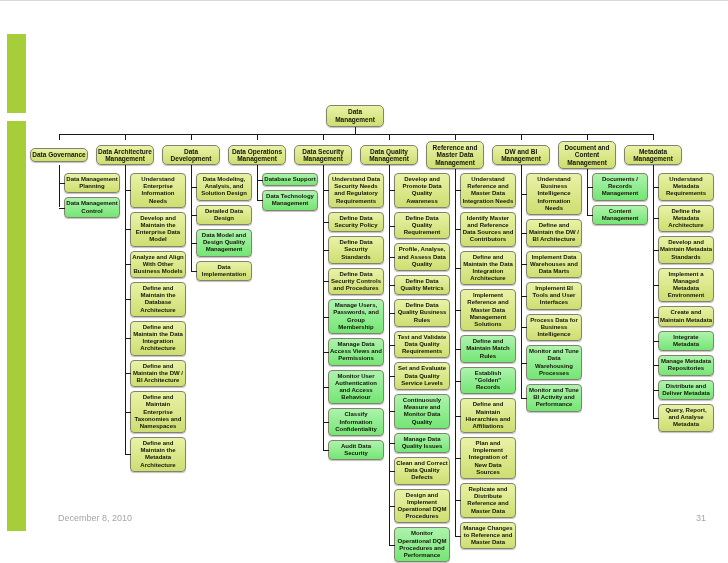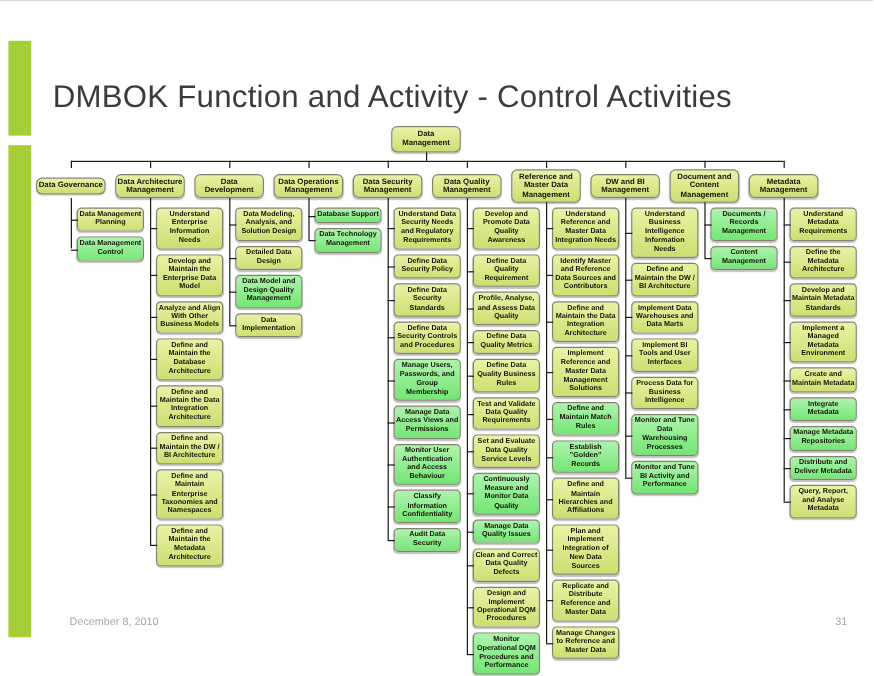--- a/index.html
+++ b/index.html
@@ -31,21 +31,20 @@
   .child-box::before{content:'';position:absolute;left:-6px;top:50%;width:6px;height:0;border-top:1px solid var(--connector);}
   .footer-date{position:absolute;left:58px;top:512px;font-size:9px;color:#a6a6a6;}
   .page-number{position:absolute;right:22px;top:512px;font-size:9px;color:#a6a6a6;}
 </style>
 </head>
 <body>
 
 <div class="slide">
   <div class="accent-bar seg1"></div>
   <div class="accent-bar seg2"></div>
-  <div class="slide-title">DMBOK Function and Activity - Control Activities</div>
 
   <div class="root-box box">Data Management</div>
   <div class="vline root-stub"></div>
   <div class="hline header-line"></div>
 
   <div id="org-chart">
       <div class="org-col" style="left: 30px;">
         <div class="parent-slot">
           <div class="box parent-box">Data Governance</div>
         </div>

